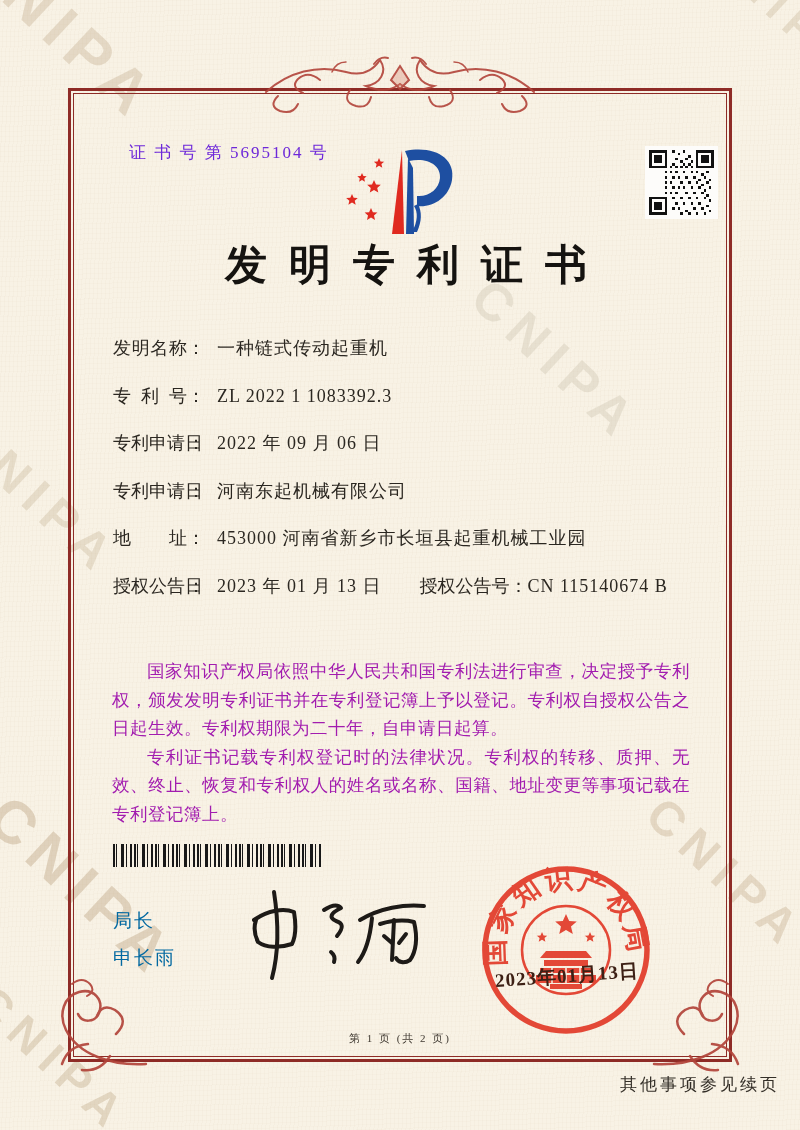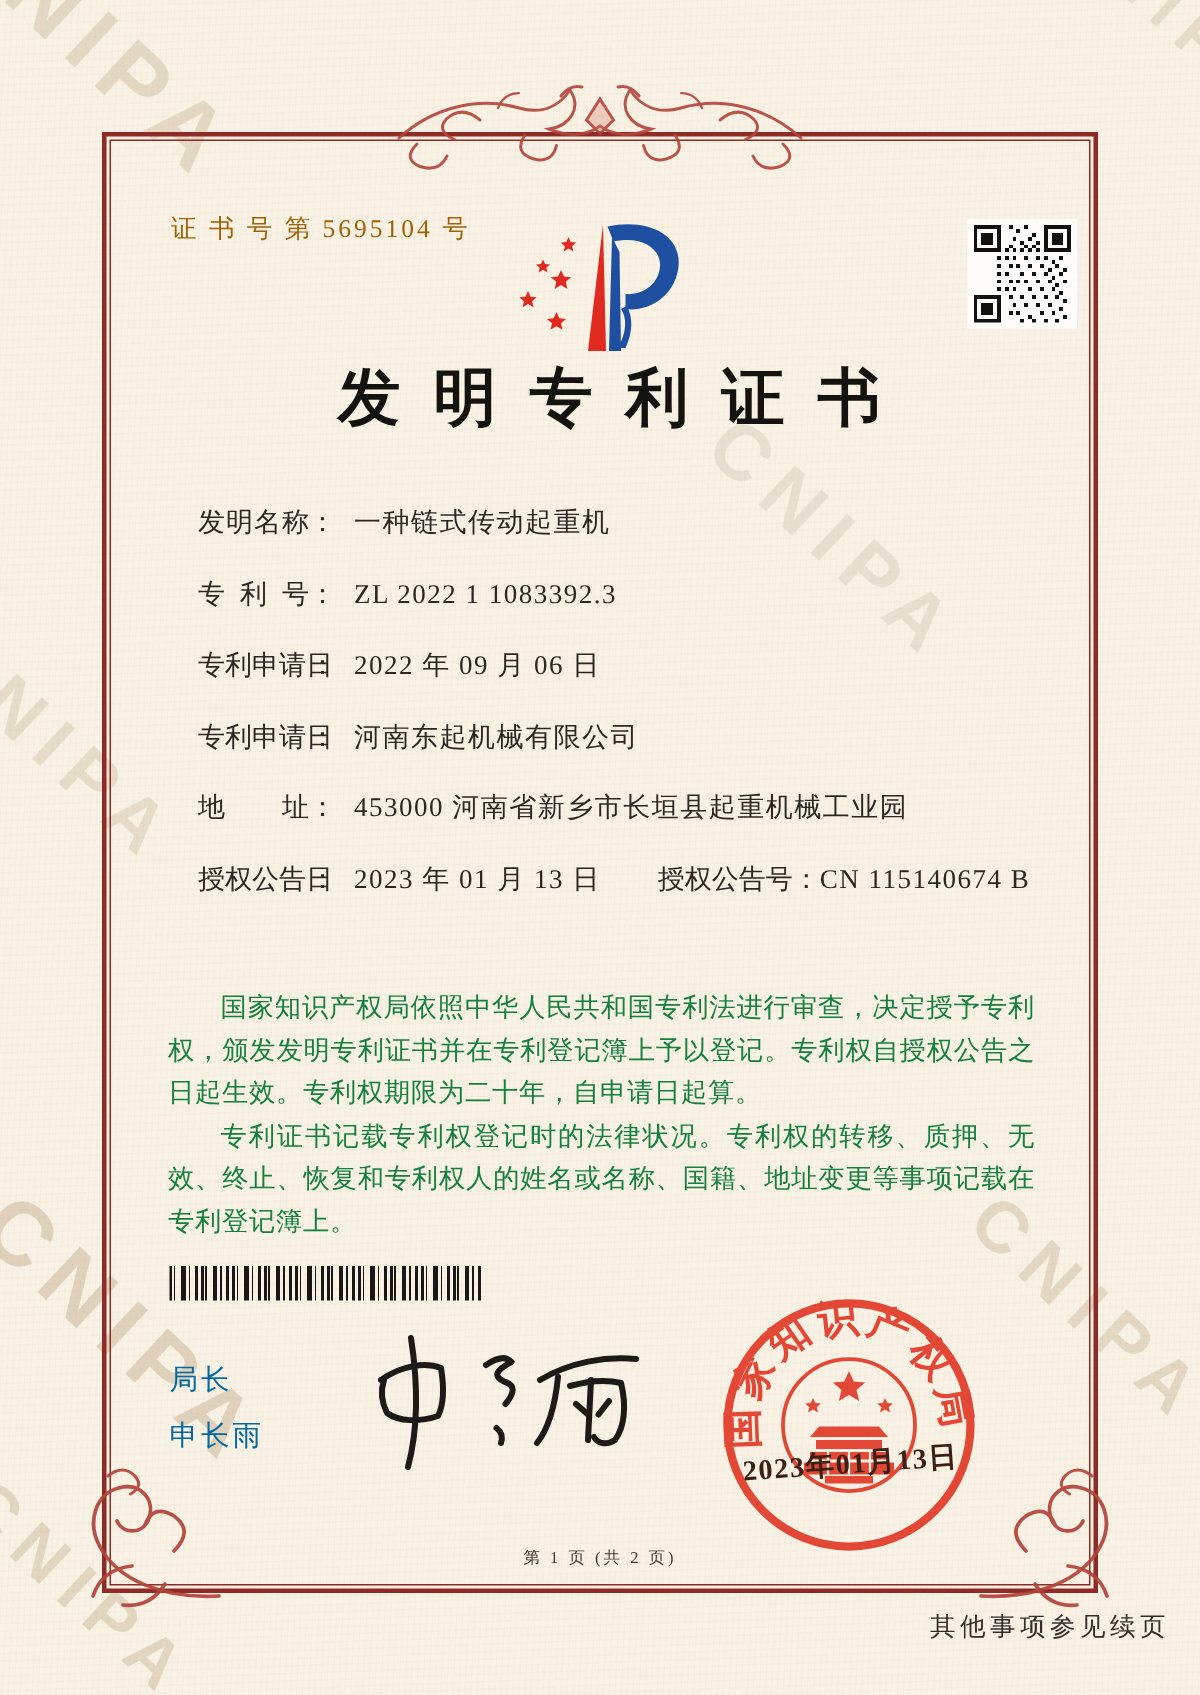--- a/index.html
+++ b/index.html
@@ -10,37 +10,37 @@
   #page::before { content:""; position:absolute; inset:0; pointer-events:none;
     background:
       repeating-linear-gradient(93deg, rgba(201,174,140,.055) 0 1px, transparent 1px 4px),
       repeating-linear-gradient(-2deg, rgba(201,174,140,.045) 0 1px, transparent 1px 5px);
   }
   .wm { position:absolute; font-family:"Liberation Sans","DejaVu Sans",sans-serif; font-weight:bold;
         transform:rotate(43deg); letter-spacing:10px; white-space:nowrap; pointer-events:none; }
   .frame { position:absolute; left:68px; top:88px; width:664px; height:974px; border:3px solid #8e2b26; }
   .frame::after { content:""; position:absolute; inset:2px; border:1px solid #8e2b26; }
 
-  .cert-no { position:absolute; left:114px; top:141px; font-size:17px; color:#a16207; letter-spacing:2px; }
+  .cert-no { position:absolute; left:129px; top:141px; font-size:17px; color:#6d28d9; letter-spacing:2px; }
 
   .logo { position:absolute; left:334px; top:138px; }
   .qr { position:absolute; left:645px; top:146px; width:73px; height:73px; background:#fdfcfa; padding:4px; }
 
   .title { position:absolute; left:68px; top:237px; width:664px; text-align:center;
            font-size:42px; font-weight:bold; color:#151310; letter-spacing:22px; padding-left:34px; }
 
   .fields { position:absolute; left:113px; top:336px; width:586px; font-size:18px; color:#2b2721; }
-  .frow { line-height:25px; margin-bottom:22.5px; white-space:nowrap;margin-left:19px; }
+  .frow { line-height:25px; margin-bottom:22.5px; white-space:nowrap; }
   .flabel { display:inline-block; width:74px; text-align:justify; text-align-last:justify; vertical-align:top; }
   .fcolon { display:inline-block; margin-right:12px; }
   .fvalue { letter-spacing:1px; }
   .fpair2 { margin-left:38px; }
 
   .body-text { position:absolute; left:112px; top:657px; width:578px; font-size:17.5px;
-               line-height:28.5px; color:#15803d; text-align:justify; }
+               line-height:28.5px; color:#a21caf; text-align:justify; }
   .body-text p { text-indent:2em; letter-spacing:0.5px; }
 
   .barcode { position:absolute; left:113px; top:844px; width:208px; height:23px;
     background:repeating-linear-gradient(90deg,
       #181818 0 2px, transparent 2px 3px,
       #181818 3px 4px, transparent 4px 8px,
       #181818 8px 11px, transparent 11px 13px,
       #181818 13px 14px, transparent 14px 17px,
       #181818 17px 19px, transparent 19px 21px); }
 

